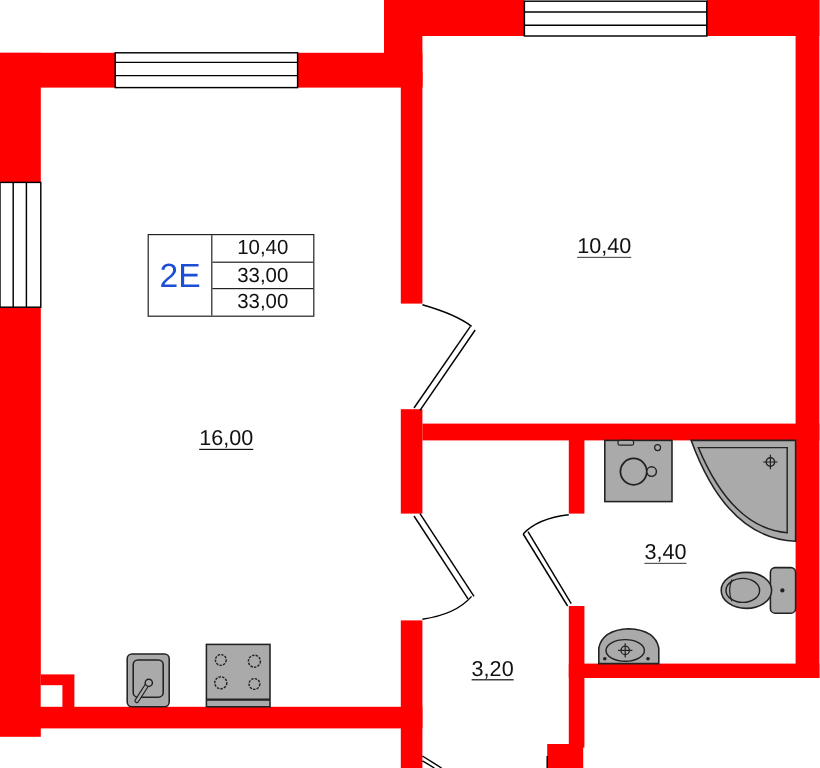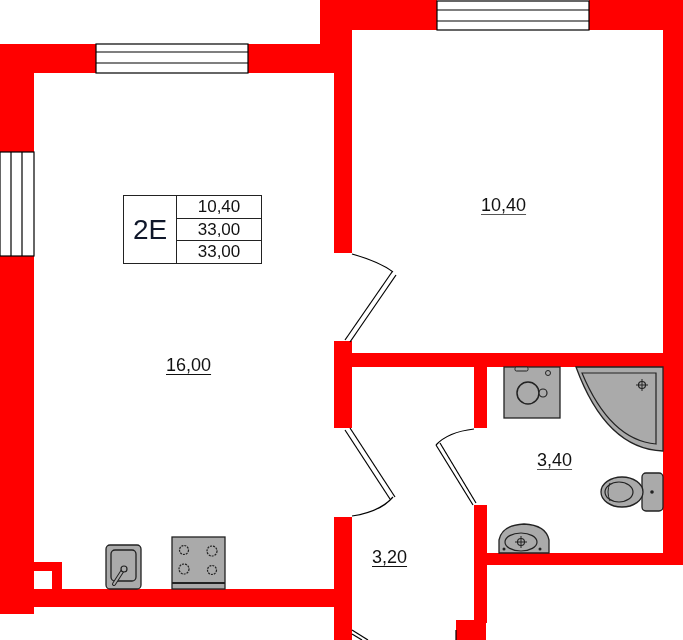--- a/index.html
+++ b/index.html
@@ -1,21 +1,21 @@
 <!DOCTYPE html>
 <html><head>
   <meta charset="utf-8">
   <style>
     html, body { margin: 0; padding: 0; background: #ffffff; }
     body { width: 683px; height: 640px; position: relative; overflow: hidden; font-family: "Liberation Sans", sans-serif; }
     svg.plan { position: absolute; left: 0; top: 0; }
     .wall { fill: #ff0000; }
     .label { position: absolute; font-size: 18px; color: #111; text-decoration: underline; text-decoration-color: #555; text-underline-offset: 3px; white-space: nowrap; }
     .badge { position: absolute; left: 123px; top: 195px; width: 139px; height: 69px; border: 1.5px solid #222; box-sizing: border-box; display: flex; background: #fff; }
-    .badge-code { width: 52px; border-right: 1.5px solid #222; display: flex; align-items: center; justify-content: center; font-size: 28px; color: #0f172a; }
+    .badge-code { width: 52px; border-right: 1.5px solid #222; display: flex; align-items: center; justify-content: center; font-size: 28px; color: #1d4ed8; }
     .badge-vals { flex: 1; display: flex; flex-direction: column; }
     .badge-vals div { flex: 1; display: flex; align-items: center; justify-content: center; font-size: 17px; color: #111; border-bottom: 1.5px solid #222; }
     .badge-vals div:last-child { border-bottom: none; }
   </style>
 </head>
 <body>
 
 <svg class="plan" width="683" height="640" viewBox="0 0 683 640">
 
   <g>
@@ -139,14 +139,14 @@
   <div class="badge-code">2E</div>
   <div class="badge-vals">
     <div>10,40</div>
     <div>33,00</div>
     <div>33,00</div>
   </div>
 </div>
 
 <div class="label" style="left:166px; top:355px;text-decoration:underline;">16,00</div>
 <div class="label" style="left:481px; top:195px;">10,40</div>
-<div class="label" style="left:372px; top:547px;text-decoration:underline;">3,20</div>
+<div class="label" style="left:393px; top:547px;text-decoration:underline;">3,20</div>
 <div class="label" style="left:537px; top:450px;text-align:center;">3,40</div>
 
 </body></html>

